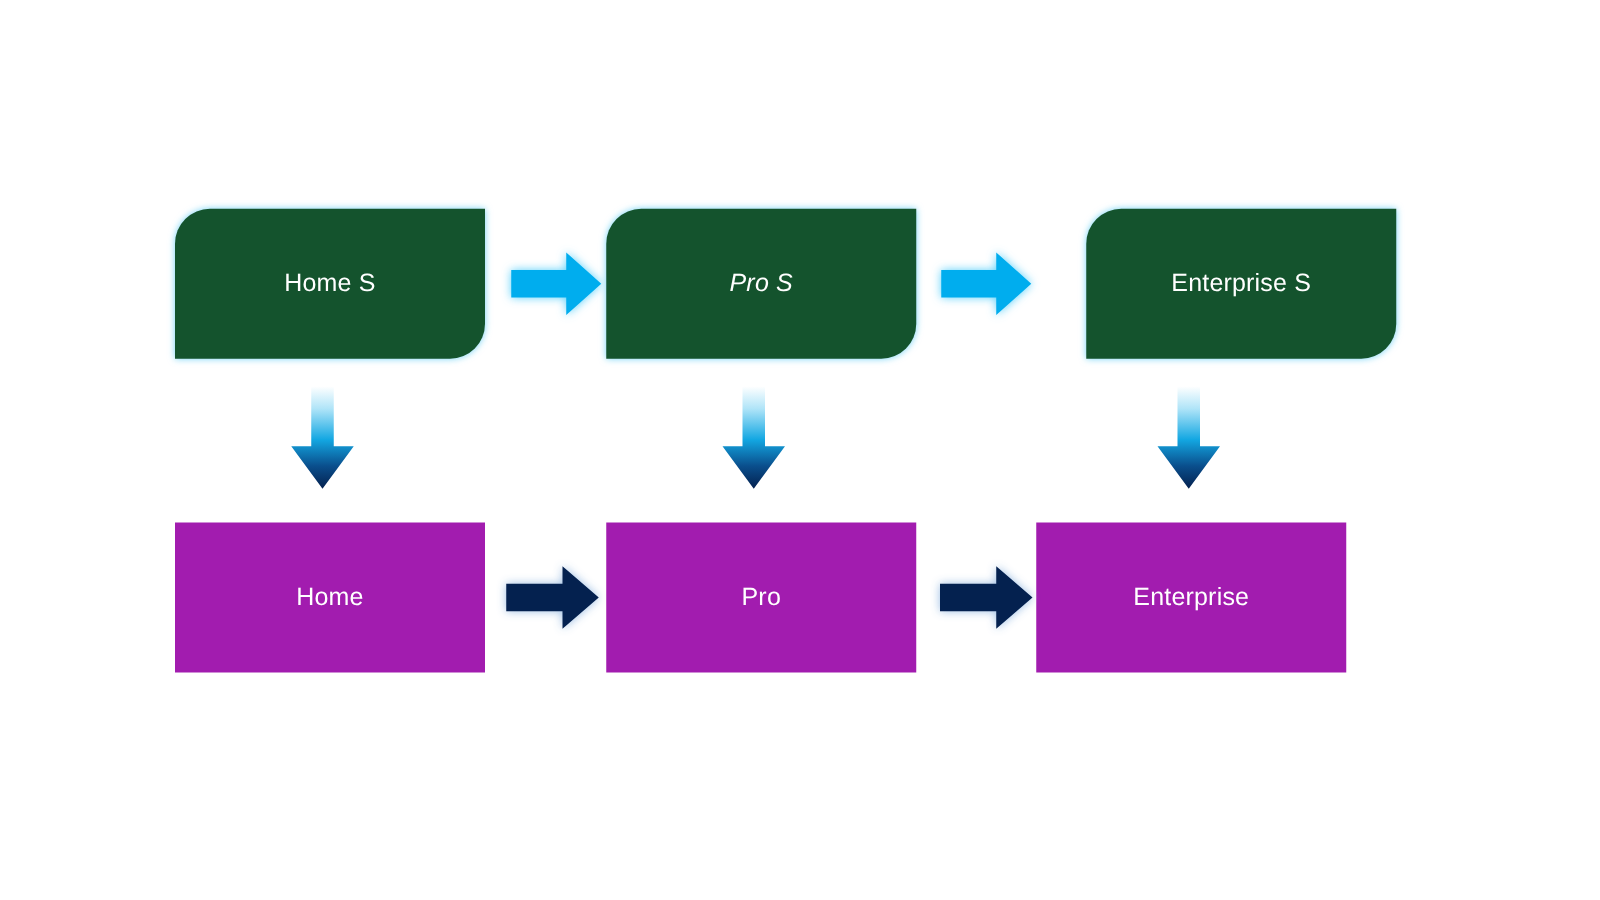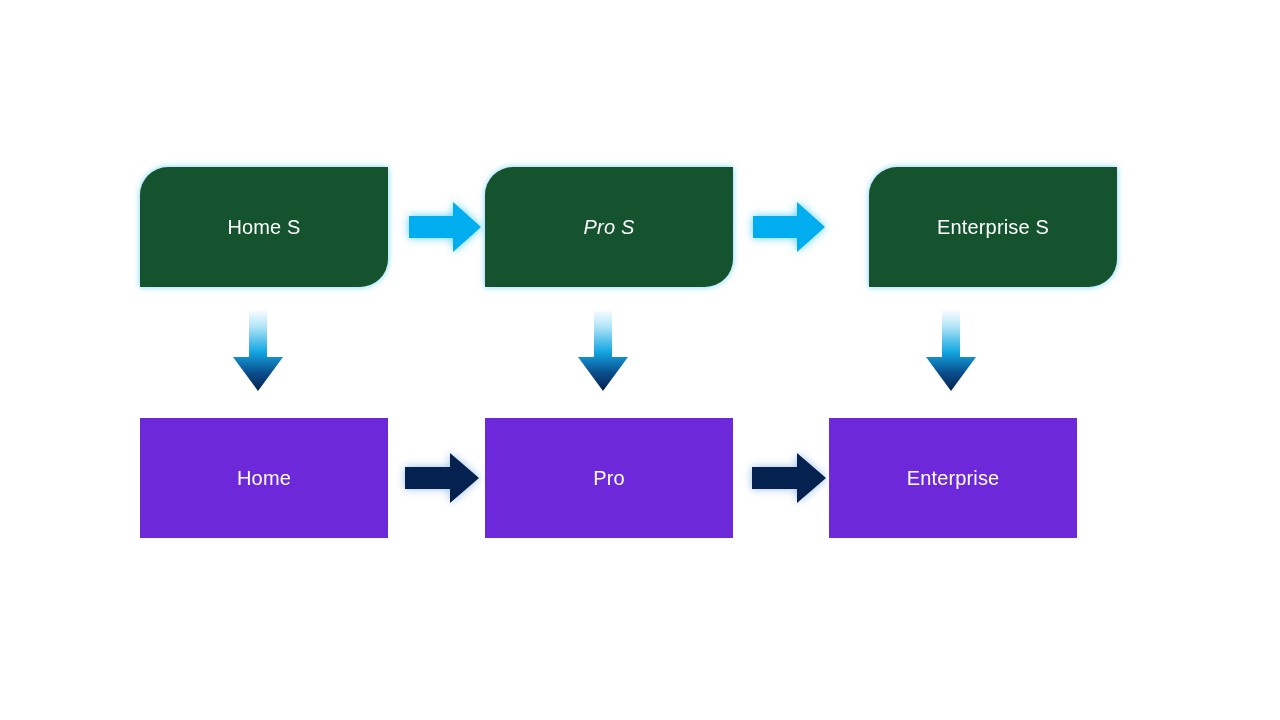--- a/index.html
+++ b/index.html
@@ -40,21 +40,21 @@
 
   
   .node-service {
     background: #14532d;
     border-radius: 28px 0 28px 0;
     filter: drop-shadow(0 0 3px rgba(0,174,238,0.55));
   }
 
   
   .node-plan {
-    background: #6d28d9;
+    background: #a21caf;
   }
 
   
   .arrow {
     position: absolute;
   }
   .arrow svg {
     display: block;
     overflow: visible;
   }

